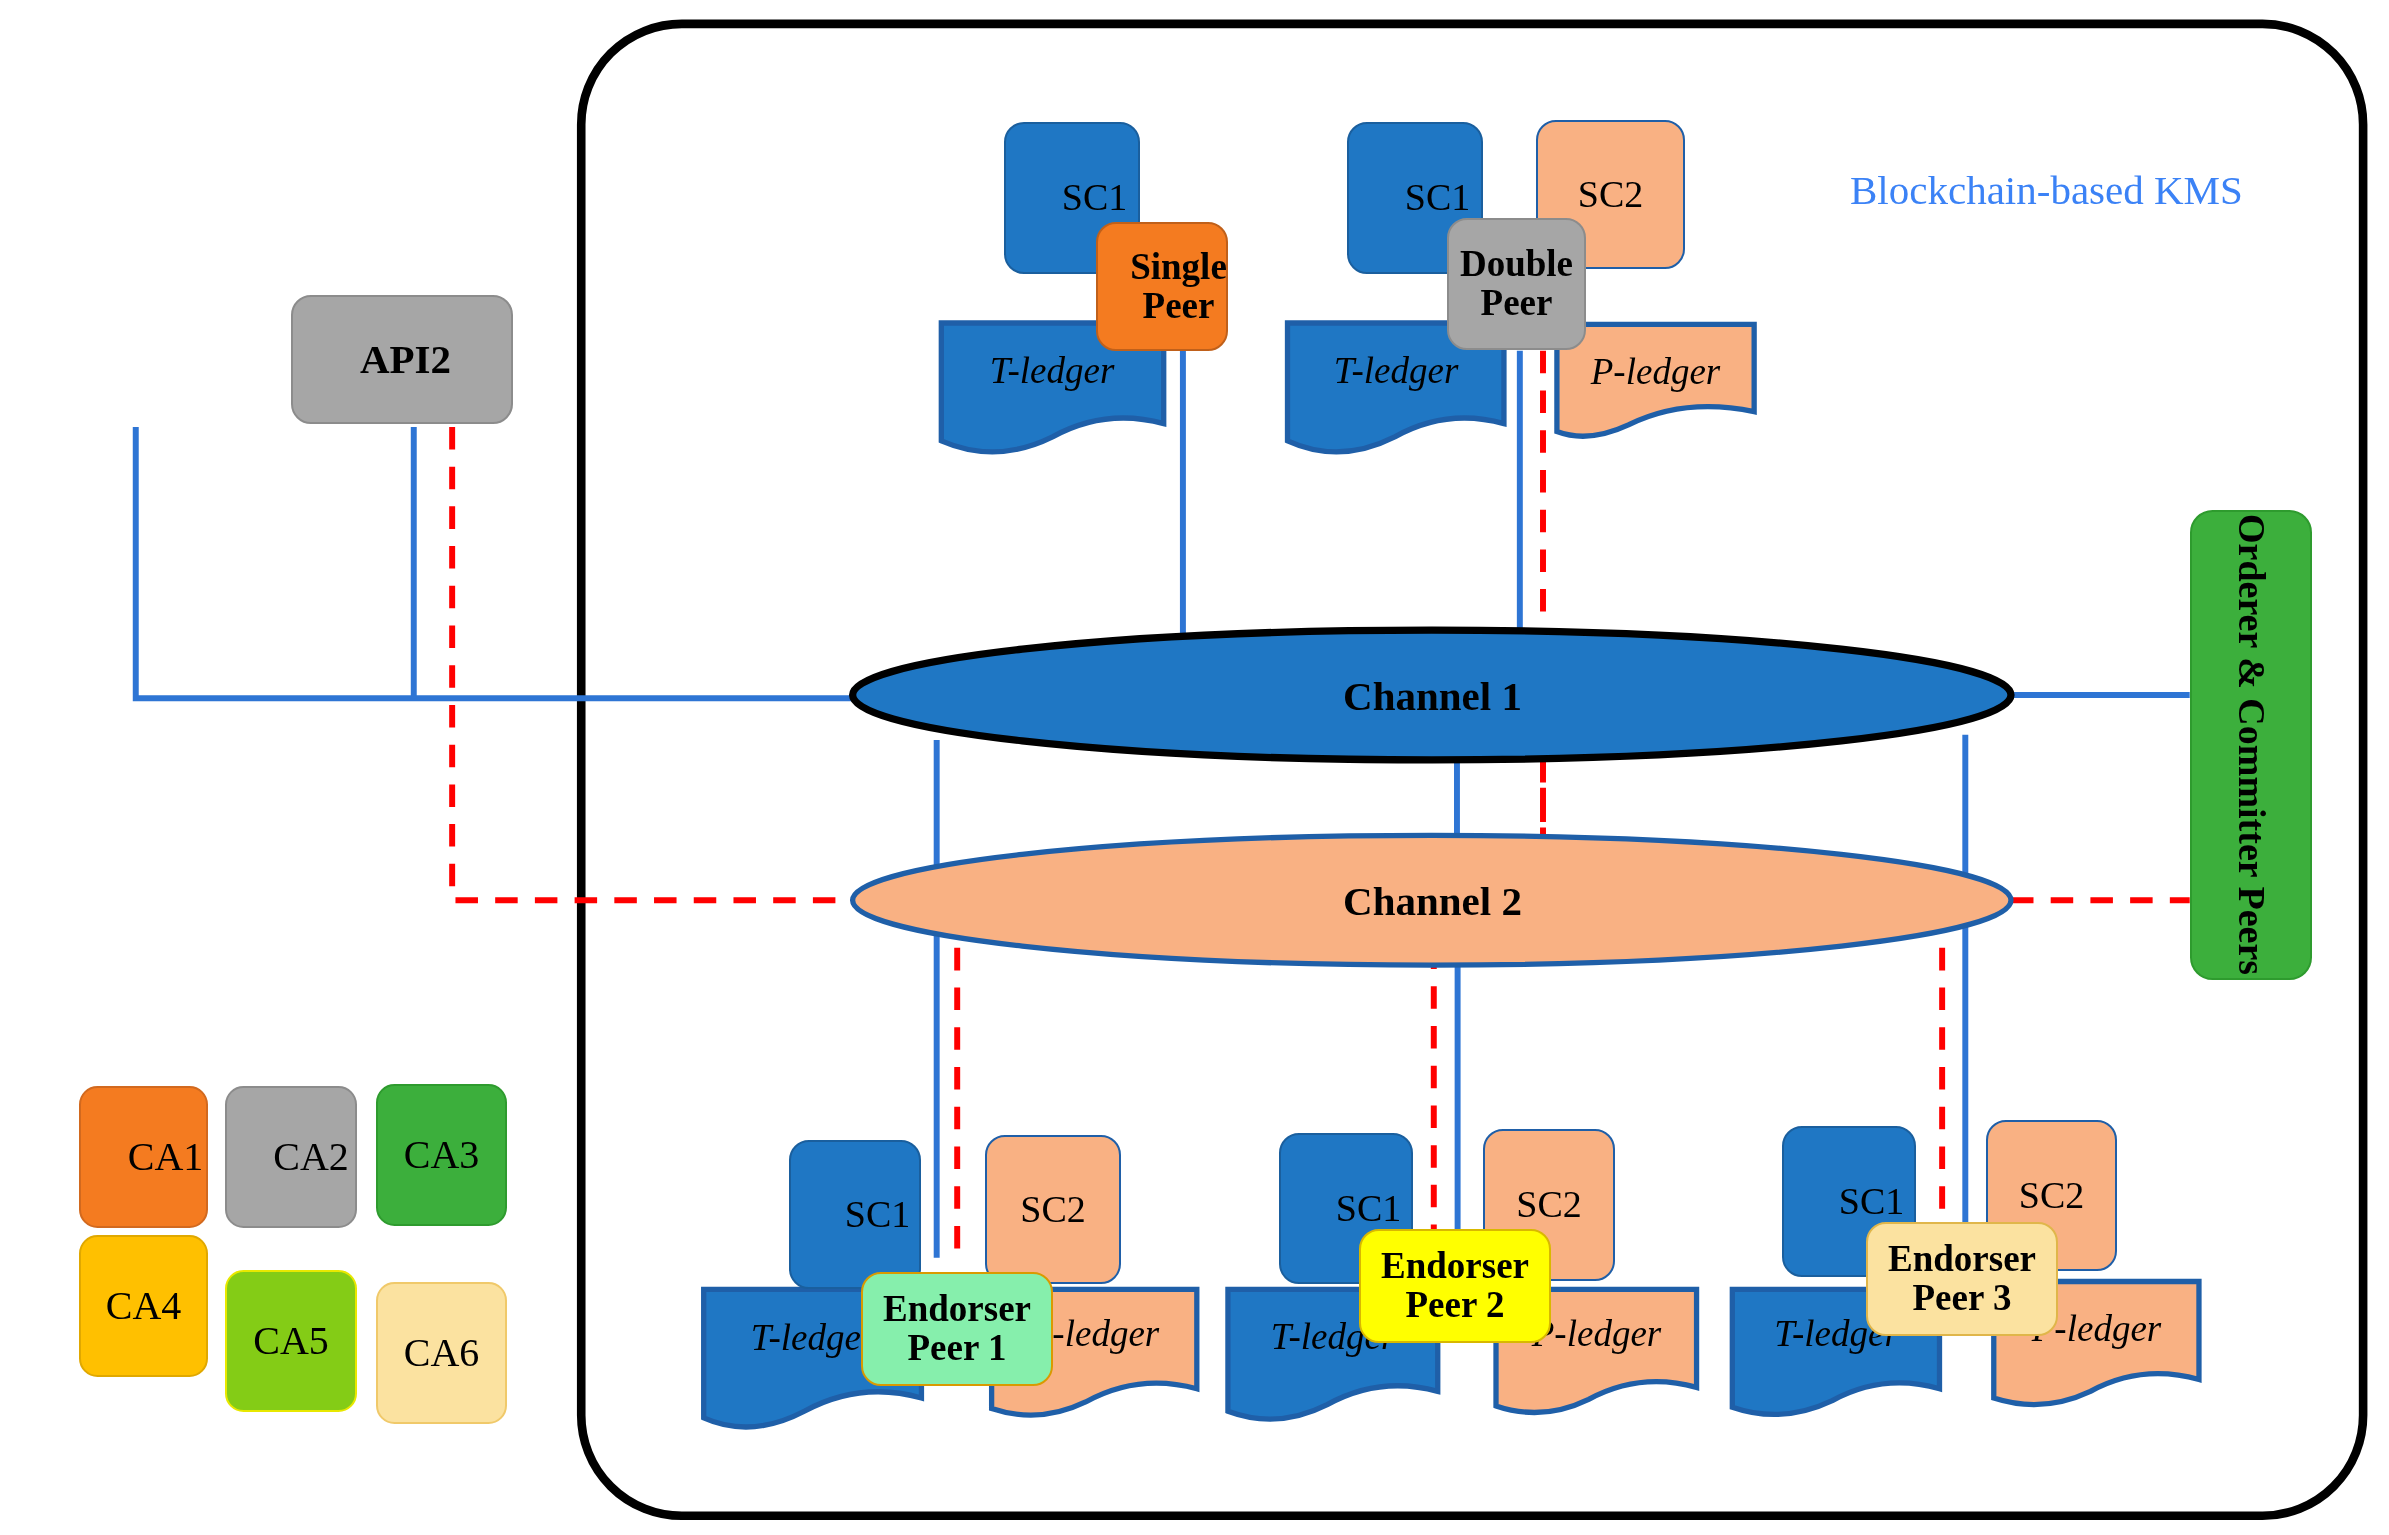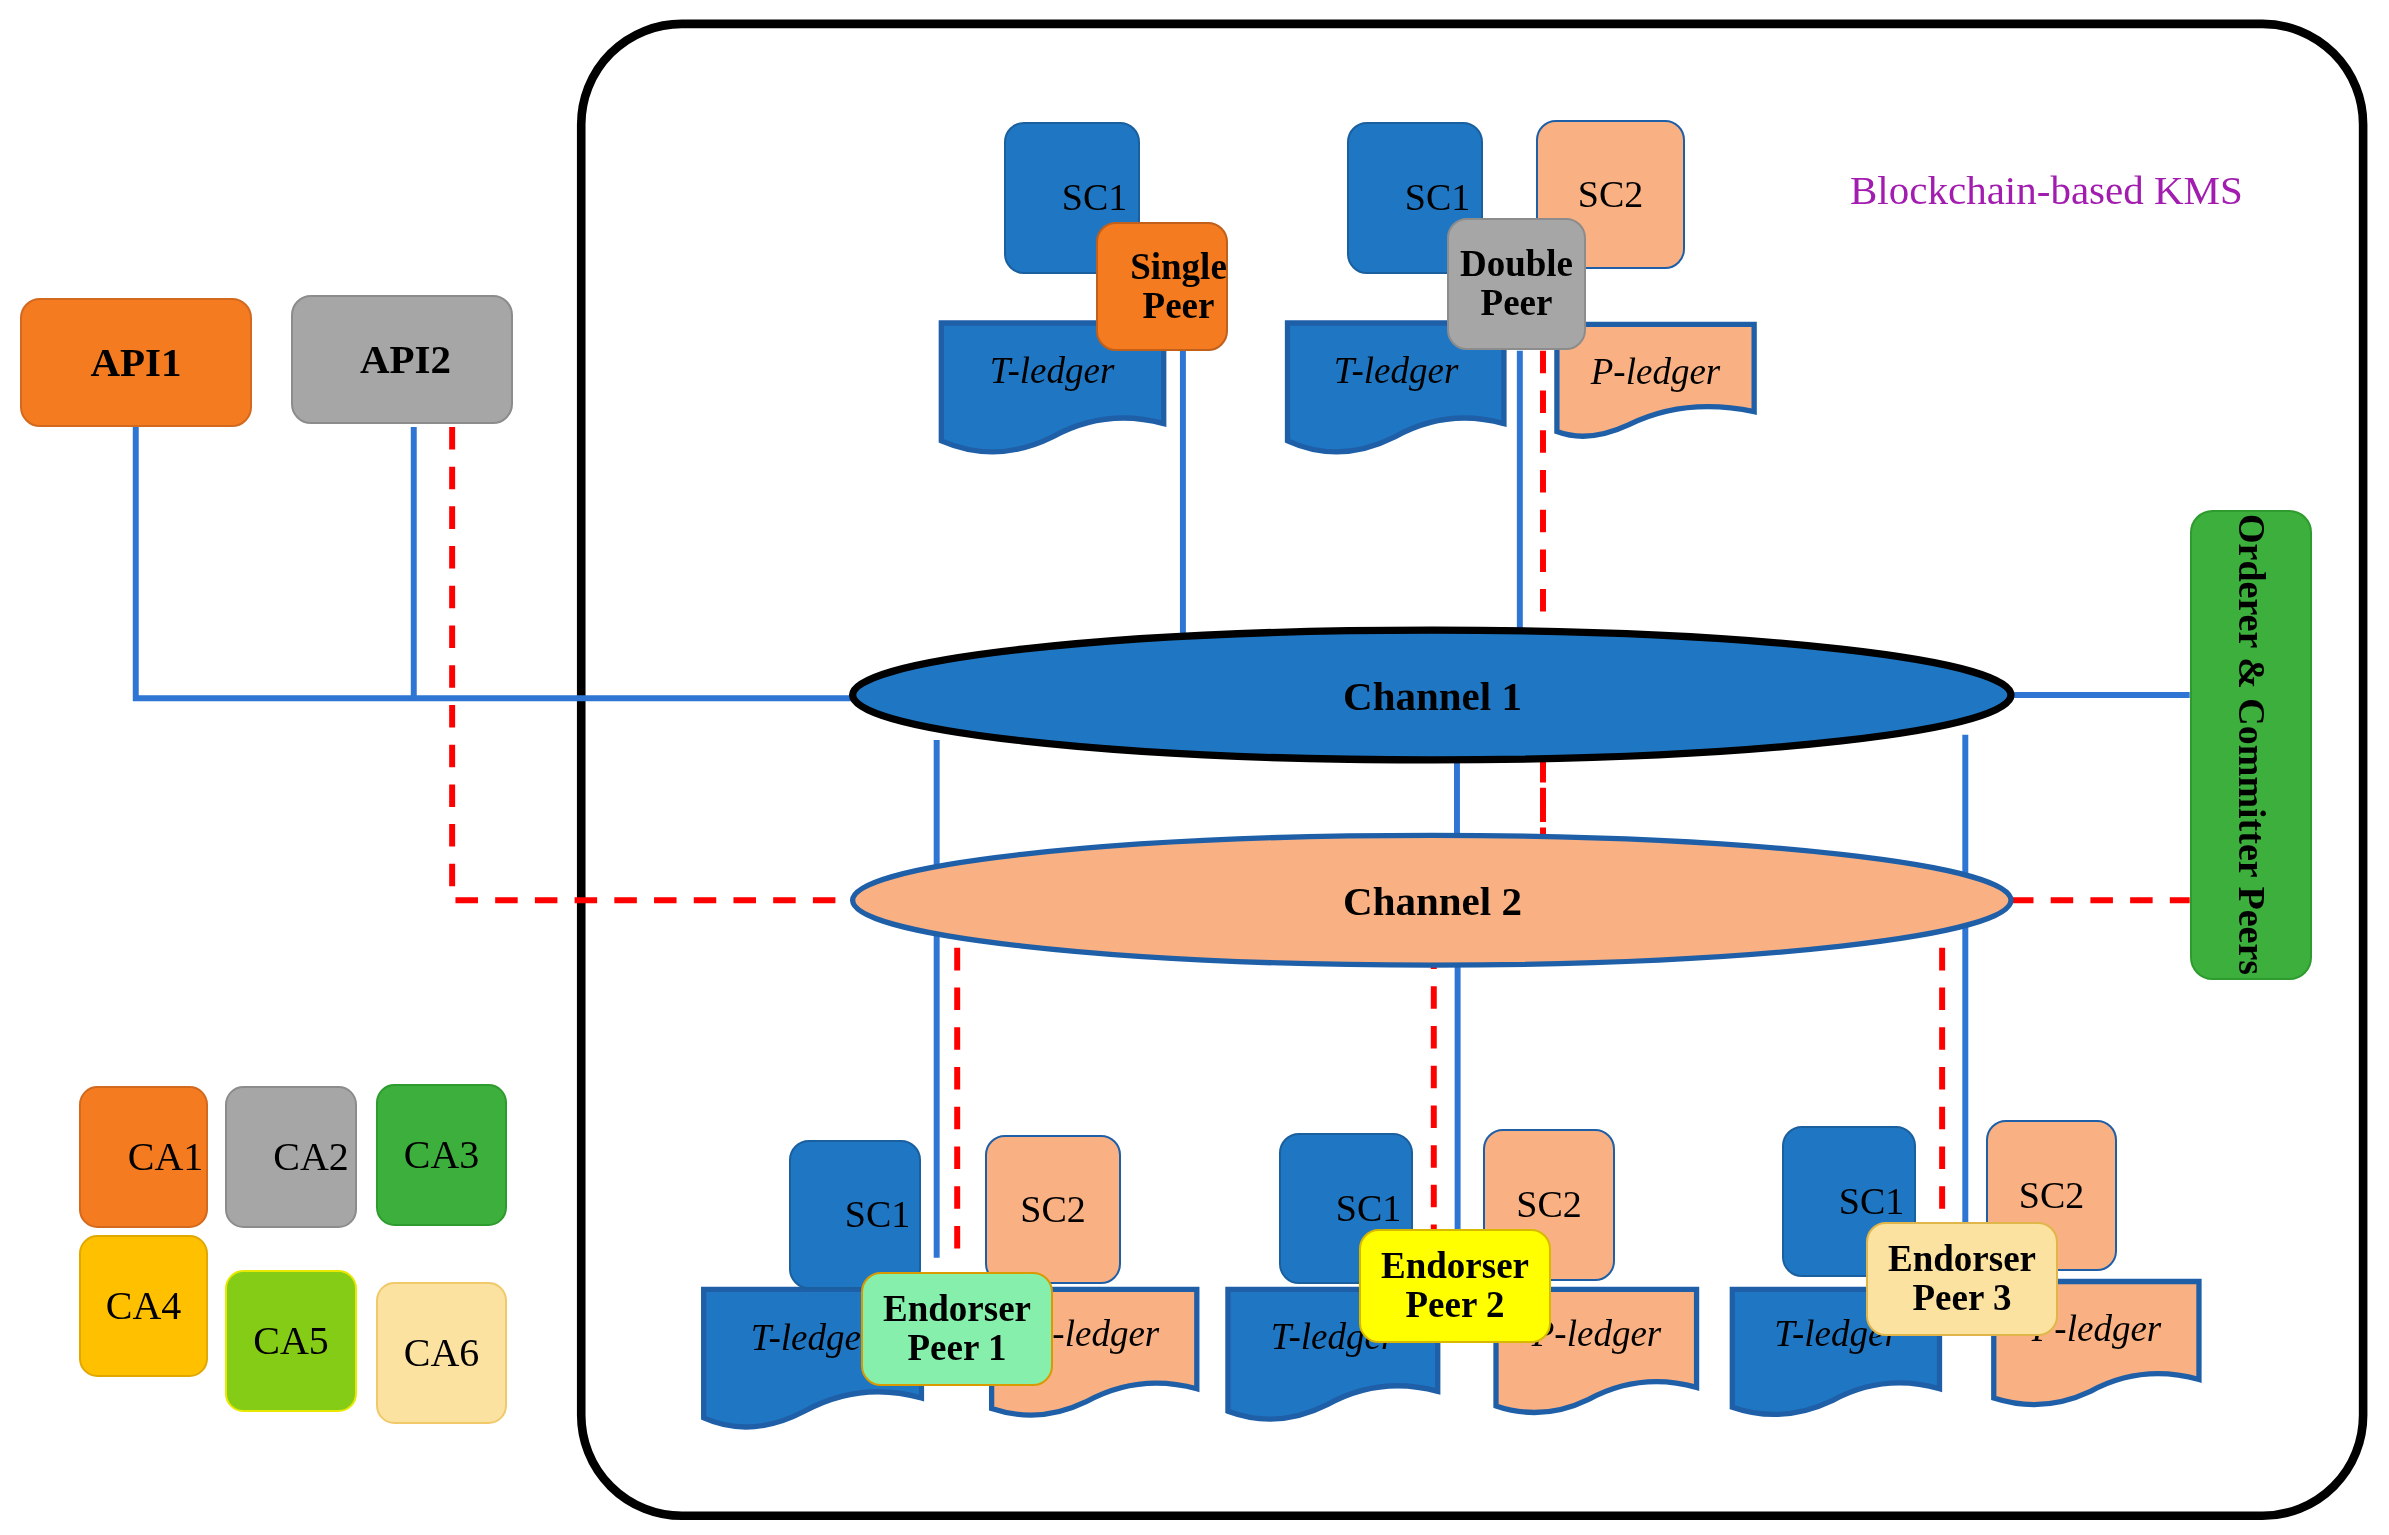--- a/index.html
+++ b/index.html
@@ -64,21 +64,21 @@
   }
 
   
   .channel-label{
     position:absolute;font-size:41px;font-weight:bold;color:#000;
     display:flex;align-items:center;justify-content:center;
   }
 
   
   .kms-caption{
-    position:absolute;font-size:41px;color:#a21caf;white-space:nowrap;
+    position:absolute;font-size:41px;color:#3b82f6;white-space:nowrap;
   }
 </style>
 </head>
 <body>
 
 <div id="stage">
 
   <svg viewBox="0 0 3609 2319" xmlns="http://www.w3.org/2000/svg">
 
     <rect x="878" y="36" width="2692" height="2254" rx="152" ry="152" fill="none" stroke="#000000" stroke-width="13"></rect>
@@ -141,23 +141,20 @@
       <path fill="#F9B183" d="M 2260 1948 L 2563 1948 L 2563 2096 Q 2478 2072 2400 2114 Q 2330 2148 2260 2124 Z"></path>
 
       <path fill="#1F77C4" d="M 2617 1948 L 2930 1948 L 2930 2098 Q 2845 2074 2768 2116 Q 2692 2152 2617 2126 Z"></path>
 
       <path fill="#F9B183" d="M 3012 1936 L 3322 1936 L 3322 2084 Q 3235 2060 3158 2102 Q 3086 2136 3012 2112 Z"></path>
     </g>
   </svg>
 
   <div class="kms-caption" style="left:1850px;top:166px;">Blockchain-based KMS</div>
 
-  <div class="node api api1" style="left:20px;top:298px;width:232px;height:129px;">
-    <span>API1</span>
-  </div>
   <div class="node api api2" style="left:291px;top:295px;width:222px;height:129px;padding-left:7px;">
     <span>API2</span>
   </div>
 
   <div class="node ca ca1" style="left:79px;top:1086px;width:129px;height:142px;padding-left:44px;">
     <span>CA1</span>
   </div>
   <div class="node ca ca2" style="left:225px;top:1086px;width:132px;height:142px;">
     <span>CA2</span>
   </div>

